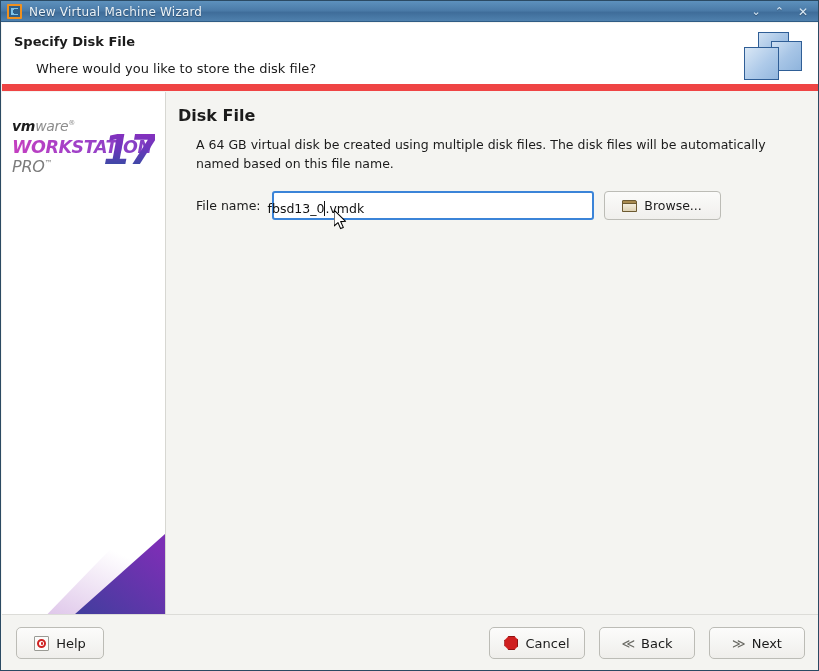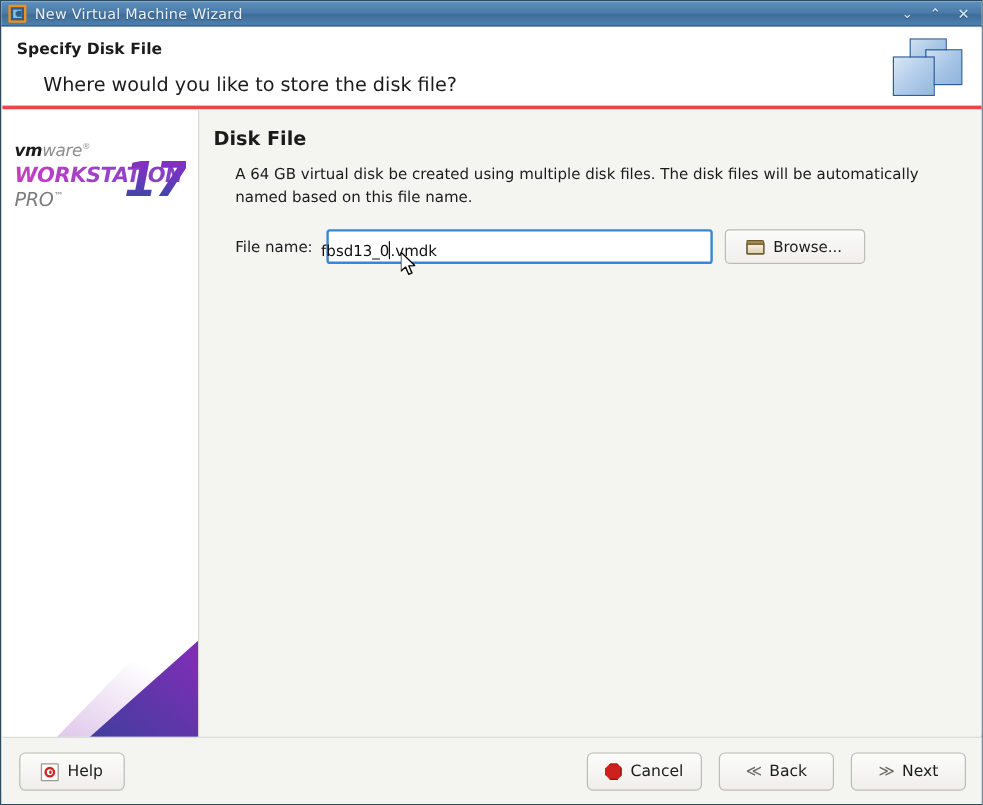--- a/index.html
+++ b/index.html
@@ -70,29 +70,29 @@
     cursor: default; user-select: none;
     text-shadow: 0 1px 1px rgba(0,0,0,0.3);
   }
   .win-btn.close { font-size: 12px; font-weight: bold; }
 
   
   #header {
     position: absolute; left: 1px; top: 22px;
     width: 817px; height: 68px;
     background: #ffffff;
-    border-bottom: 3px solid #ef4444;
+    border-bottom: 7px solid #ef4444;
   }
   #header-title {
     position: absolute; left: 12px; top: 11px;
     font-size: 13px; font-weight: bold; color: #1b1b1b;
   }
   #header-sub {
     position: absolute; left: 34px; top: 38px;
-    font-size: 16px; color: #1b1b1b;
+    font-size: 13px; color: #1b1b1b;
   }
   #header-art {
     position: absolute; right: 12px; top: 8px;
     width: 66px; height: 54px;
   }
   .hsq {
     position: absolute; border: 1px solid #2f5e96;
     background: linear-gradient(135deg, #cfe0f2 0%, #a7c5e6 50%, #8fb4dc 100%);
   }
   .hsq.one { width: 31px; height: 30px; left: 17px; top: 1px; }

